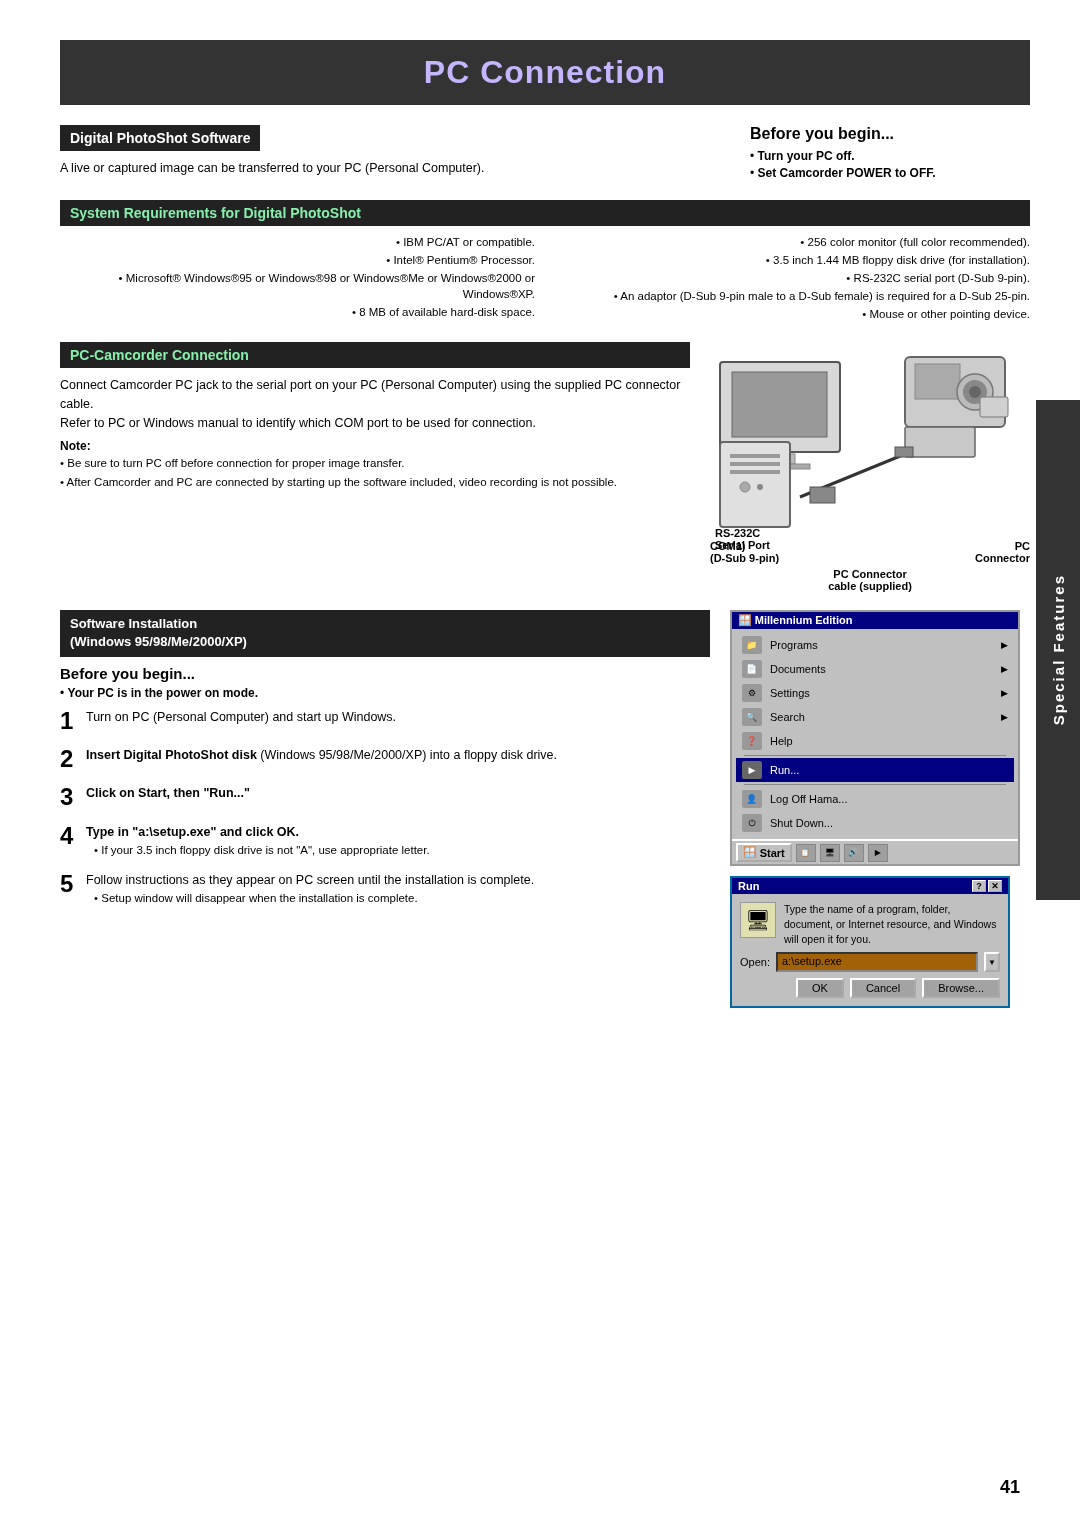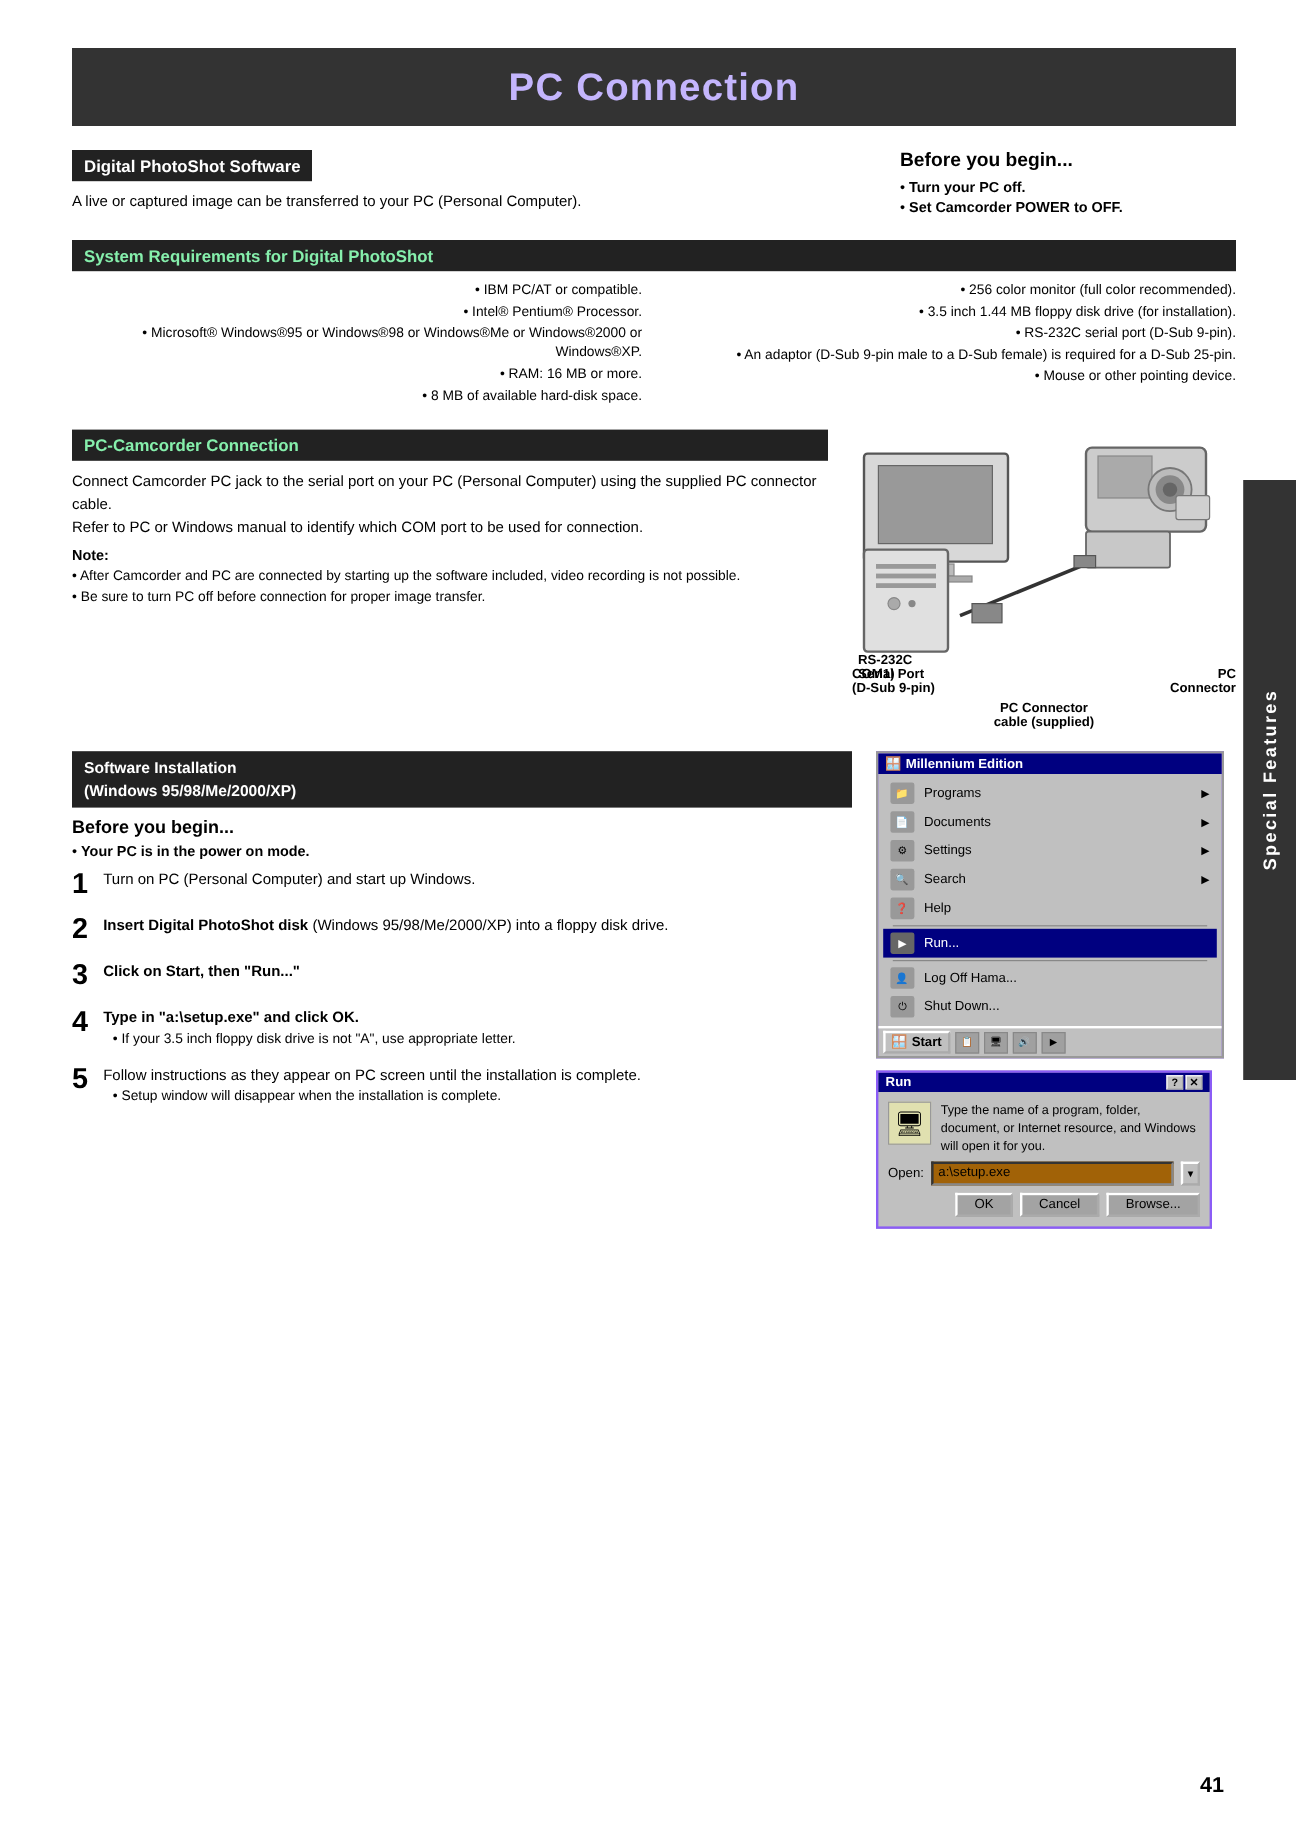--- a/index.html
+++ b/index.html
@@ -260,21 +260,21 @@
       border: 1px solid #888;
       display: flex;
       align-items: center;
       justify-content: center;
       font-size: 8px;
     }
 
     
     .run-dialog {
       width: 280px;
-      border: 2px solid #8b5cf6;
+      border: 2px solid #0369a1;
       background: #c0c0c0;
       font-size: 11px;
     }
     .run-title-bar {
       background: #000080;
       color: #fff;
       padding: 2px 6px;
       font-size: 11px;
       font-weight: bold;
       display: flex;
@@ -423,21 +423,20 @@
   </div>
 
   <div class="sysreq-block">
     <div class="section-header-full">System Requirements for Digital PhotoShot</div>
     <div class="sysreq-cols">
       <div class="sysreq-col">
         <ul>
           <li>IBM PC/AT or compatible.</li>
           <li>Intel® Pentium® Processor.</li>
           <li>Microsoft® Windows®95 or Windows®98 or Windows®Me or Windows®2000 or Windows®XP.</li>
-          <li>RAM: 16 MB or more.</li>
           <li>8 MB of available hard-disk space.</li>
         </ul>
       </div>
       <div class="sysreq-col">
         <ul>
           <li>256 color monitor (full color recommended).</li>
           <li>3.5 inch 1.44 MB floppy disk drive (for installation).</li>
           <li>RS-232C serial port (D-Sub 9-pin).</li>
           <li>An adaptor (D-Sub 9-pin male to a D-Sub female) is required for a D-Sub 25-pin.</li>
           <li>Mouse or other pointing device.</li>
@@ -447,22 +446,22 @@
   </div>
 
   <div style="display:flex; gap:20px; margin-bottom:18px;">
 
     <div style="flex:1;">
       <div class="section-header-full">PC-Camcorder Connection</div>
       <p class="body-text">Connect Camcorder PC jack to the serial port on your PC (Personal Computer) using the supplied PC connector cable.<br>Refer to PC or Windows manual to identify which COM port to be used for connection.</p>
       <div class="note-block">
         <strong>Note:</strong>
         <ul>
+          <li>Be sure to turn PC off before connection for proper image transfer.</li>
           <li>After Camcorder and PC are connected by starting up the software included, video recording is not possible.</li>
-          <li>Be sure to turn PC off before connection for proper image transfer.</li>
         </ul>
       </div>
     </div>
 
     <div style="width:320px; position:relative;">
       
       <svg width="310" height="210">
 
         <rect x="10" y="20" width="120" height="90" rx="3" fill="#d8d8d8" stroke="#555" stroke-width="2"></rect>
         <rect x="22" y="30" width="95" height="65" fill="#999" stroke="#666" stroke-width="1"></rect>

